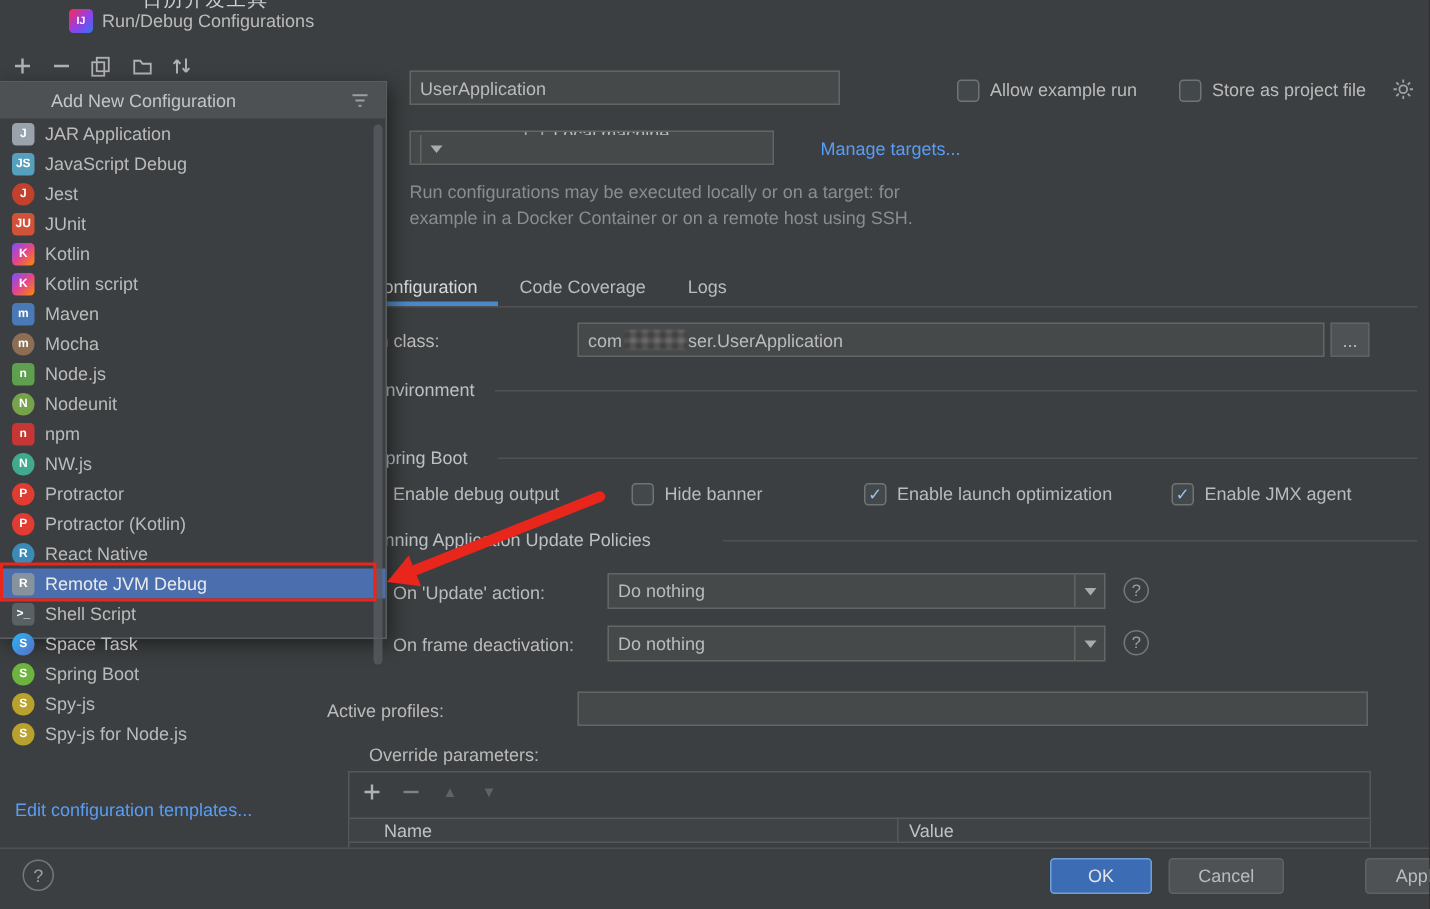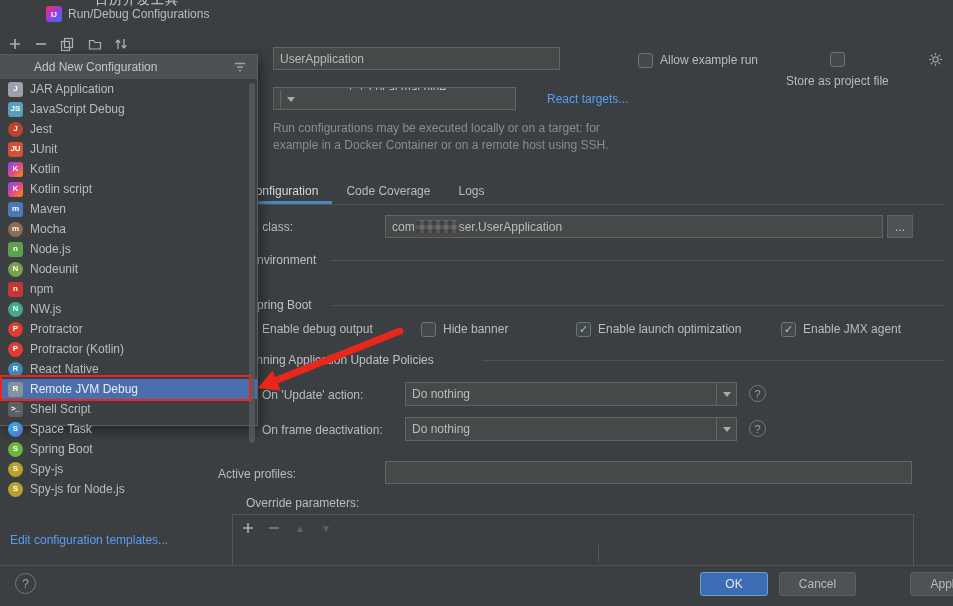--- a/index.html
+++ b/index.html
@@ -132,21 +132,21 @@
 
   <span class="lbl" style="left:200px;top:52px;">Name:</span>
   <div class="tf" style="left:273px;top:47px;width:287px;">
     <span>UserApplication</span>
   </div>
 
   <div class="cb-item" style="left:638px;top:52px;">
     <span class="cb"></span>
     <span>Allow example run</span>
   </div>
-  <div class="cb-item" style="left:786px;top:52px;flex-direction:column;">
+  <div class="cb-item" style="left:786px;top:52px;">
     <span class="cb"></span>
     <span>Store as project file</span>
   </div>
   <div class="ticon" style="left:926px;top:50px;">
     <svg class="icon" width="15" height="15" fill="none" stroke="#9ea1a3" stroke-width="1.2">
       <circle cx="7.5" cy="7.5" r="2.6"></circle>
       <path d="M7.5 1v2.2M7.5 11.8V14M1 7.5h2.2M11.8 7.5H14M2.9 2.9l1.6 1.6M10.5 10.5l1.6 1.6M12.1 2.9l-1.6 1.6M4.5 10.5l-1.6 1.6"></path>
     </svg>
   </div>
 
@@ -156,21 +156,21 @@
       <svg class="icon" width="14" height="13" fill="none" stroke="#9fa2a5" stroke-width="1.2">
         <rect x="1.5" y="1.5" width="11" height="7" rx="1"></rect>
           <path d="M5 11.5h4M7 8.5v3"></path>
       </svg>
       <span>Local machine</span>
     </span>
     <span class="combo-arrow">
         <span class="tri"></span>
       </span>
   </div>
-  <span class="lbl link" style="left:547px;top:92px;">React targets...</span>
+  <span class="lbl link" style="left:547px;top:92px;">Manage targets...</span>
 
   <span class="lbl dim" style="left:273px;top:121px;">Run configurations may be executed locally or on a target: for</span>
   <span class="lbl dim" style="left:273px;top:138px;">example in a Docker Container or on a remote host using SSH.</span>
 
   <div class="tabs" style="left:233px;top:177px;">
 
   <div class="tab selected">
         <span>Configuration</span>
       </div>
       <div class="tab">
@@ -257,20 +257,24 @@
           <path d="M8 3v10M3 8h10" stroke="#afb1b3" stroke-width="1.6" fill="none"></path>
         </svg>
     </div>
     <div class="ov-ticon" style="left:32px;top:4px;">
       <svg class="icon" width="16" height="16">
           <path d="M3 8h10" stroke="#7f8284" stroke-width="1.6" fill="none"></path>
         </svg>
     </div>
     <div class="ov-ticon" style="left:58px;top:4px;color:#606366;font-size:10px;">▲</div>
     <div class="ov-ticon" style="left:84px;top:4px;color:#606366;font-size:10px;">▼</div>
+    <div class="tbl-header">
+      <span class="colname" style="left:23px;">Name</span>
+      <span class="colname" style="left:373px;">Value</span>
+    </div>
     <div class="tbl-div"></div>
   </div>
 
   <div class="popup">
     <div class="popup-header">
       <span>Add New Configuration</span>
       <svg class="icon" width="14" height="14" fill="none" stroke="#9da0a2" stroke-width="1.4">
         <path d="M2 3.5h10M4 7h6M6 10.5h2"></path>
       </svg>
     </div>

